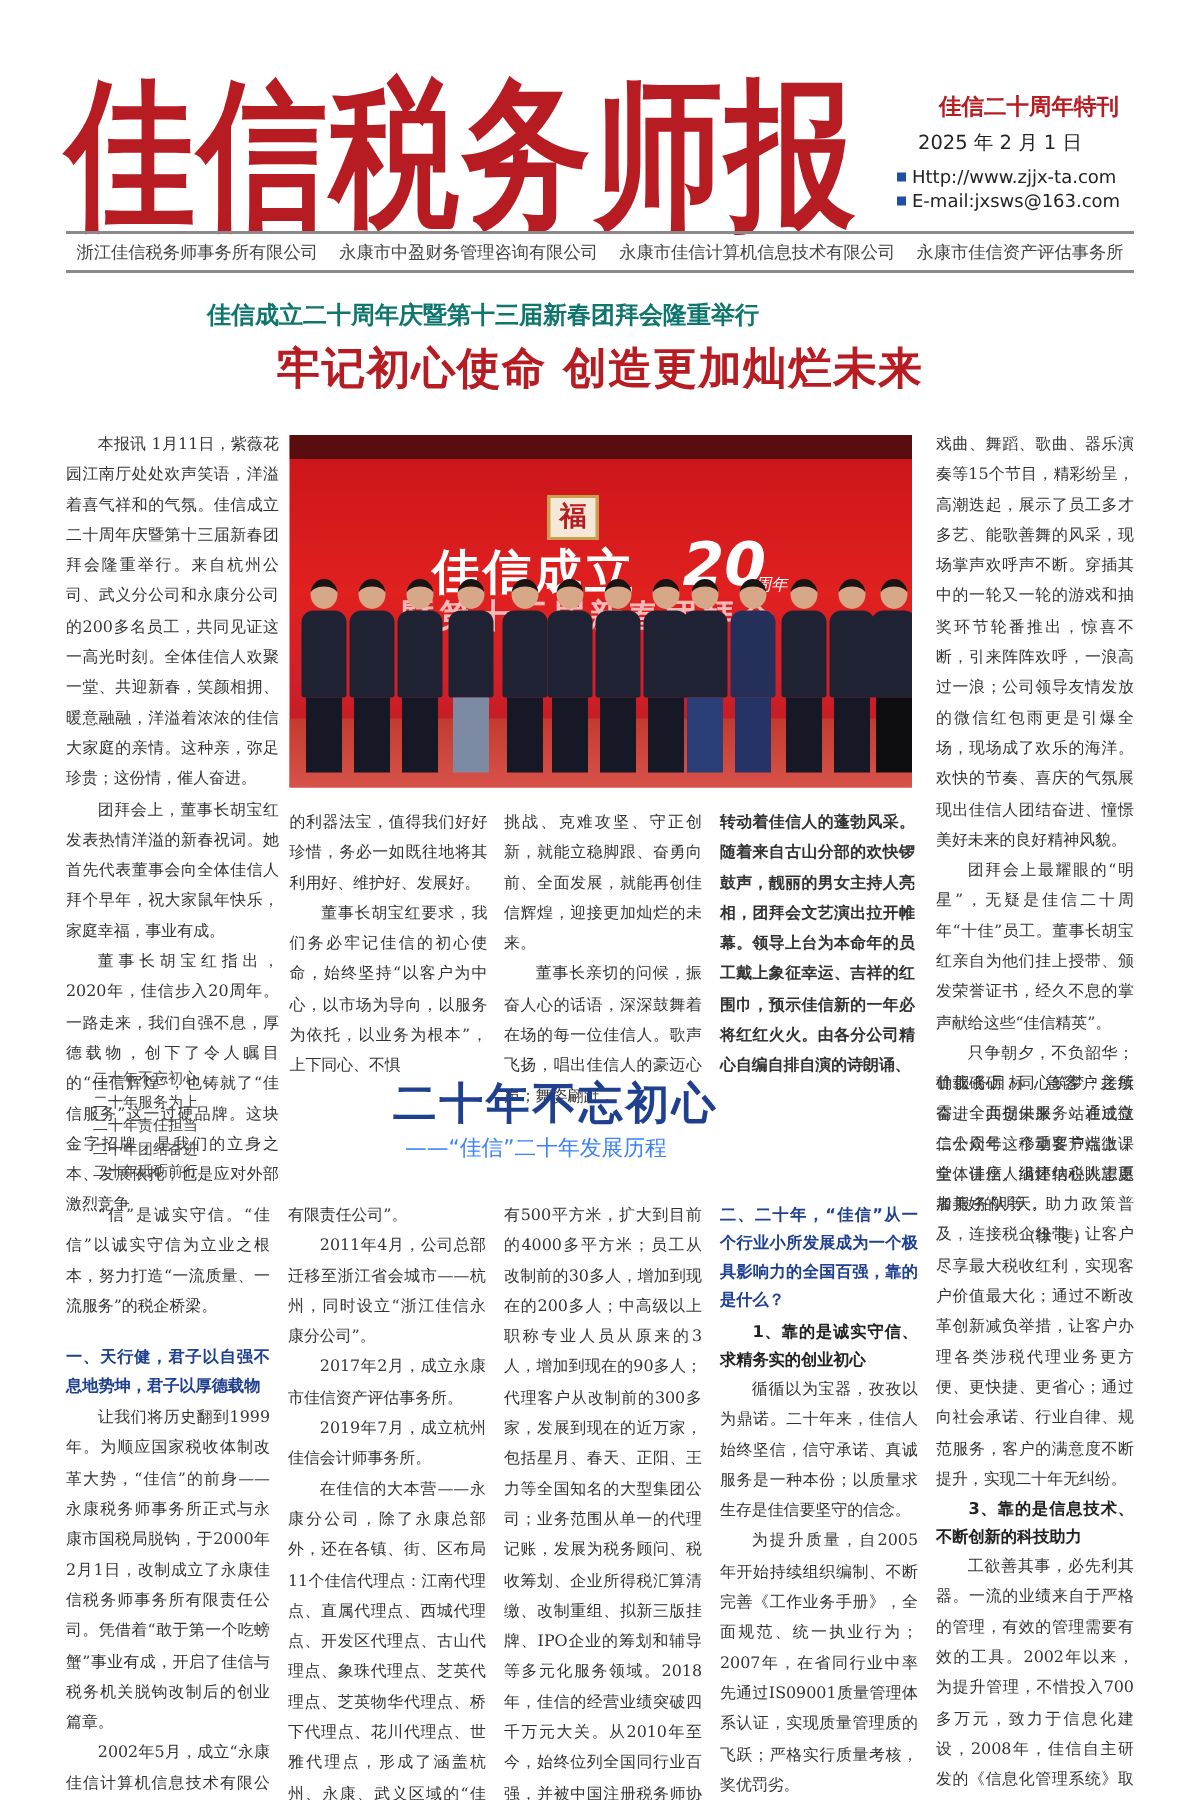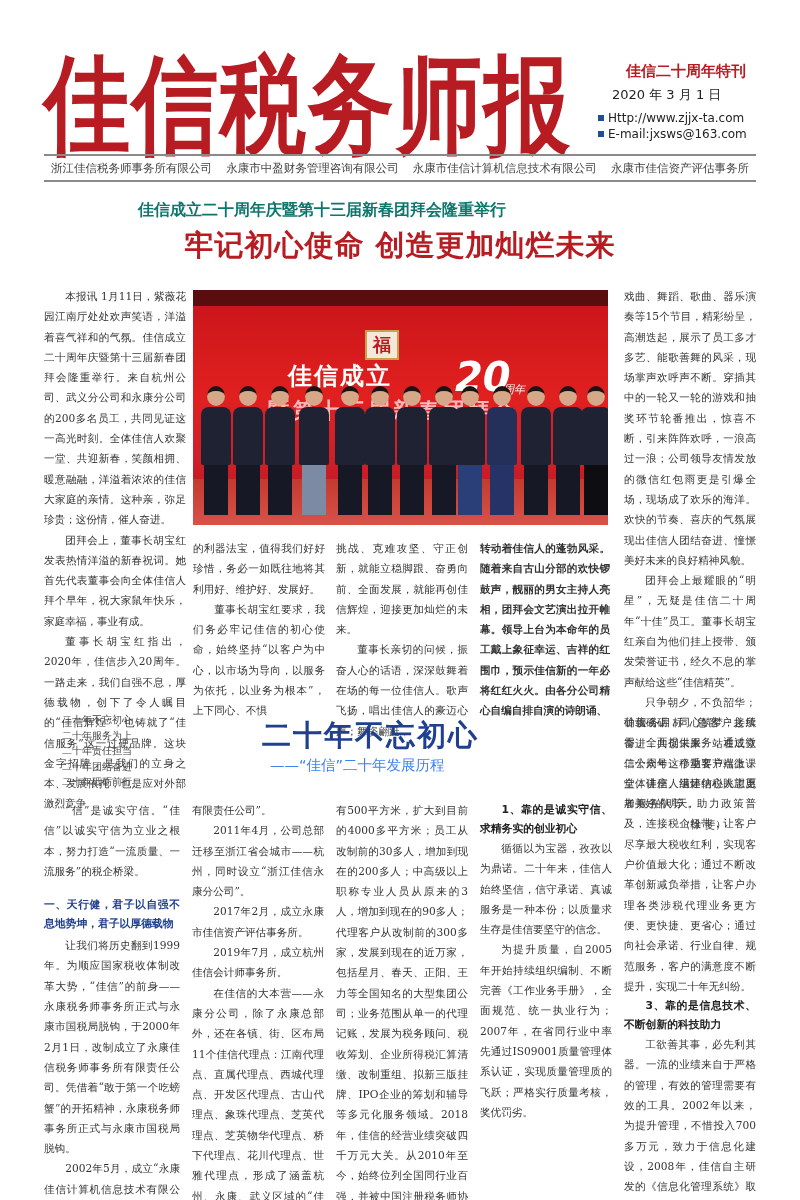--- a/index.html
+++ b/index.html
@@ -30,41 +30,41 @@
   .col { position: absolute; font-size: 10.6px; line-height: 20.3px; text-align: justify; color: #333; }
   .col p { text-indent: 2em; }
   .col p.cont { text-indent: 0; }
   .col .sign { text-align: right; padding-right: 30px; text-indent: 0; }
   .col .subhead { text-indent: 0; font-family: "DejaVu Sans", sans-serif; font-weight: bold; color: #1f3f8f; font-size: 10.8px; line-height: 19px; margin: 14px 0 2px 0; }
   .col .subhead2 { font-family: "DejaVu Sans", sans-serif; font-weight: bold; color: #222; font-size: 10.8px; line-height: 19px; }
 
   .photo { position: absolute; left: 193px; top: 290px; width: 415px; height: 235px; overflow: hidden; background: linear-gradient(180deg, #c8141a 0%, #e1201f 45%, #d0202a 70%, #b5161c 100%); }
   .photo .stage-top { position: absolute; left: 0; top: 0; width: 100%; height: 16px; background: #5a0d0e; }
   .photo .fu { position: absolute; left: 172px; top: 40px; width: 34px; height: 30px; background: #f4e9d8; border: 2px solid #c9a04d; color: #b71c22; font-weight: bold; font-size: 18px; text-align: center; line-height: 26px; }
-  .photo .banner { position: absolute; left: 95px; top: 70px; font-family: "DejaVu Sans", sans-serif; font-weight: bold; font-size: 24px; color: #fff; letter-spacing: 2px; text-align: center; }
+  .photo .banner { position: absolute; left: 95px; top: 70px; font-family: "DejaVu Sans", sans-serif; font-weight: bold; font-size: 32px; color: #fff; letter-spacing: 2px; text-align: center; }
   .photo .banner-num { position: absolute; left: 262px; top: 64px; font-family: "DejaVu Sans", sans-serif; font-weight: bold; font-style: italic; font-size: 40px; color: #fff; }
   .photo .banner-sub { position: absolute; left: 310px; top: 92px; font-size: 11px; color: #fff; font-style: italic; }
   .photo .banner2 { position: absolute; left: 75px; top: 106px; font-family: "DejaVu Sans", sans-serif; font-weight: bold; font-size: 22px; color: #ffe0e0; opacity: 0.8; letter-spacing: 3px; }
   .photo .floor { position: absolute; left: 0; bottom: 0; width: 100%; height: 46px; background: linear-gradient(180deg, #c33b2e, #d8524a); }
   .people { position: absolute; left: 0; top: 90px; width: 100%; height: 145px; }
   .person { position: absolute; bottom: 10px; }
   .person .head { width: 18px; height: 20px; border-radius: 50%; background: #d7a887; margin: 0 auto; border-top: 5px solid #1a1414; }
   .person .body { width: 30px; height: 58px; background: #1f2233; border-radius: 8px 8px 2px 2px; margin-top: 1px; }
   .person .legs { width: 24px; height: 50px; background: #161826; margin: 0 auto; }
 
   .toc { position: absolute; left: 62px; top: 712px; font-family: "DejaVu Serif", serif; font-size: 10px; line-height: 15.6px; color: #444; }
   .section-title { position: absolute; left: 262px; top: 716px; width: 320px; font-family: "DejaVu Serif", serif; font-weight: bold; font-size: 29px; color: #1f3f8f; letter-spacing: 2px; }
   .section-sub { position: absolute; left: 270px; top: 756px; width: 300px; font-family: "DejaVu Sans", sans-serif; font-size: 14.5px; color: #3b82f6; }
 </style>
 </head>
 <body>
 
 <div class="masthead-title">佳信税务师报</div>
 <div class="edition">佳信二十周年特刊</div>
-<div class="pubdate">2020 年 3 月 1 日</div>
+<div class="pubdate">2025 年 2 月 1 日</div>
 <div class="contact contact-web">
   <span class="bullet"></span>
   <span>Http://www.zjjx-ta.com</span>
 </div>
 <div class="contact contact-mail">
   <span class="bullet"></span>
   <span>E-mail:jxsws@163.com</span>
 </div>
 
 <div class="rule rule-top"></div>
@@ -186,39 +186,40 @@
   <div>二十年责任担当</div>
   <div>二十年团结奋进</div>
   <div>二十年砥砺前行</div>
 </div>
 <div class="section-title">二十年不忘初心</div>
 <div class="section-sub">——“佳信”二十年发展历程</div>
 
 <div class="col" style="left:44px; top:800px; width:136px;">
   <p>“信”是诚实守信。“佳信”以诚实守信为立业之根本，努力打造“一流质量、一流服务”的税企桥梁。</p>
   <p class="subhead">一、天行健，君子以自强不息地势坤，君子以厚德载物</p>
-  <p>让我们将历史翻到1999年。为顺应国家税收体制改革大势，“佳信”的前身——永康税务师事务所正式与永康市国税局脱钩，于2000年2月1日，改制成立了永康佳信税务师事务所有限责任公司。凭借着“敢于第一个吃螃蟹”的开拓精神，永康税务师事务所正式与永康市国税局脱钩。</p>
+  <p>让我们将历史翻到1999年。为顺应国家税收体制改革大势，“佳信”的前身——永康税务师事务所正式与永康市国税局脱钩，于2000年2月1日，改制成立了永康佳信税务师事务所有限责任公司。凭借着“敢于第一个吃螃蟹”事业有成，开启了佳信与税务机关脱钩改制后的创业篇章。</p>
   <p>2002年5月，成立“永康佳信计算机信息技术有限公司”。</p>
 
 </div>
 
 <div class="col" style="left:192px; top:800px; width:132px;">
   <p class="cont">有限责任公司”。</p>
   <p>2011年4月，公司总部迁移至浙江省会城市——杭州，同时设立“浙江佳信永康分公司”。</p>
   <p>2017年2月，成立永康市佳信资产评估事务所。</p>
   <p>2019年7月，成立杭州佳信会计师事务所。</p>
   <p>在佳信的大本营——永康分公司，除了永康总部外，还在各镇、街、区布局11个佳信代理点：江南代理点、直属代理点、西城代理点、开发区代理点、古山代理点、象珠代理点、芝英代理点、芝英物华代理点、桥下代理点、花川代理点、世雅代理点，形成了涵盖杭州、永康、武义区域的“佳信”服务网络。</p>
 
 </div>
 
 <div class="col" style="left:336px; top:800px; width:132px;">
   <p class="cont">有500平方米，扩大到目前的4000多平方米；员工从改制前的30多人，增加到现在的200多人；中高级以上职称专业人员从原来的3人，增加到现在的90多人；代理客户从改制前的300多家，发展到现在的近万家，包括星月、春天、正阳、王力等全国知名的大型集团公司；业务范围从单一的代理记账，发展为税务顾问、税收筹划、企业所得税汇算清缴、改制重组、拟新三版挂牌、IPO企业的筹划和辅导等多元化服务领域。2018年，佳信的经营业绩突破四千万元大关。从2010年至今，始终位列全国同行业百强，并被中国注册税务师协会授予国家级AAAA税务师事务所。“佳信”已然成为全国知名、声誉良好的行业领军企业。</p>
 </div>
 
 <div class="col" style="left:480px; top:800px; width:132px;">
+  <p class="subhead" style="margin-top:0;">二、二十年，“佳信”从一个行业小所发展成为一个极具影响力的全国百强，靠的是什么？</p>
   <p class="subhead2">1、靠的是诚实守信、求精务实的创业初心</p>
   <p>循循以为宝器，孜孜以为鼎诺。二十年来，佳信人始终坚信，信守承诺、真诚服务是一种本份；以质量求生存是佳信要坚守的信念。</p>
   <p>为提升质量，自2005年开始持续组织编制、不断完善《工作业务手册》，全面规范、统一执业行为；2007年，在省同行业中率先通过IS09001质量管理体系认证，实现质量管理质的飞跃；严格实行质量考核，奖优罚劣。</p>
 
 </div>
 
 <div class="col" style="left:624px; top:712px; width:132px;">
   <p class="cont">确服务目标，急客户之所需，全面提供服务；通过微信公众号、移动客户端微课堂、讲座、组建纳税人志愿者服务队等，助力政策普及，连接税企纽带，让客户尽享最大税收红利，实现客户价值最大化；通过不断改革创新减负举措，让客户办理各类涉税代理业务更方便、更快捷、更省心；通过向社会承诺、行业自律、规范服务，客户的满意度不断提升，实现二十年无纠纷。</p>
   <p class="subhead2">3、靠的是信息技术、不断创新的科技助力</p>
   <p>工欲善其事，必先利其器。一流的业绩来自于严格的管理，有效的管理需要有效的工具。2002年以来，为提升管理，不惜投入700多万元，致力于信息化建设，2008年，佳信自主研发的《信息化管理系统》取得浙江省计算机软件著作权；创建佳信官网、佳信税务师报、佳信微信公众号，“一网、一报、一微”宣传推广平台，让佳信的品牌不断提升。</p>

